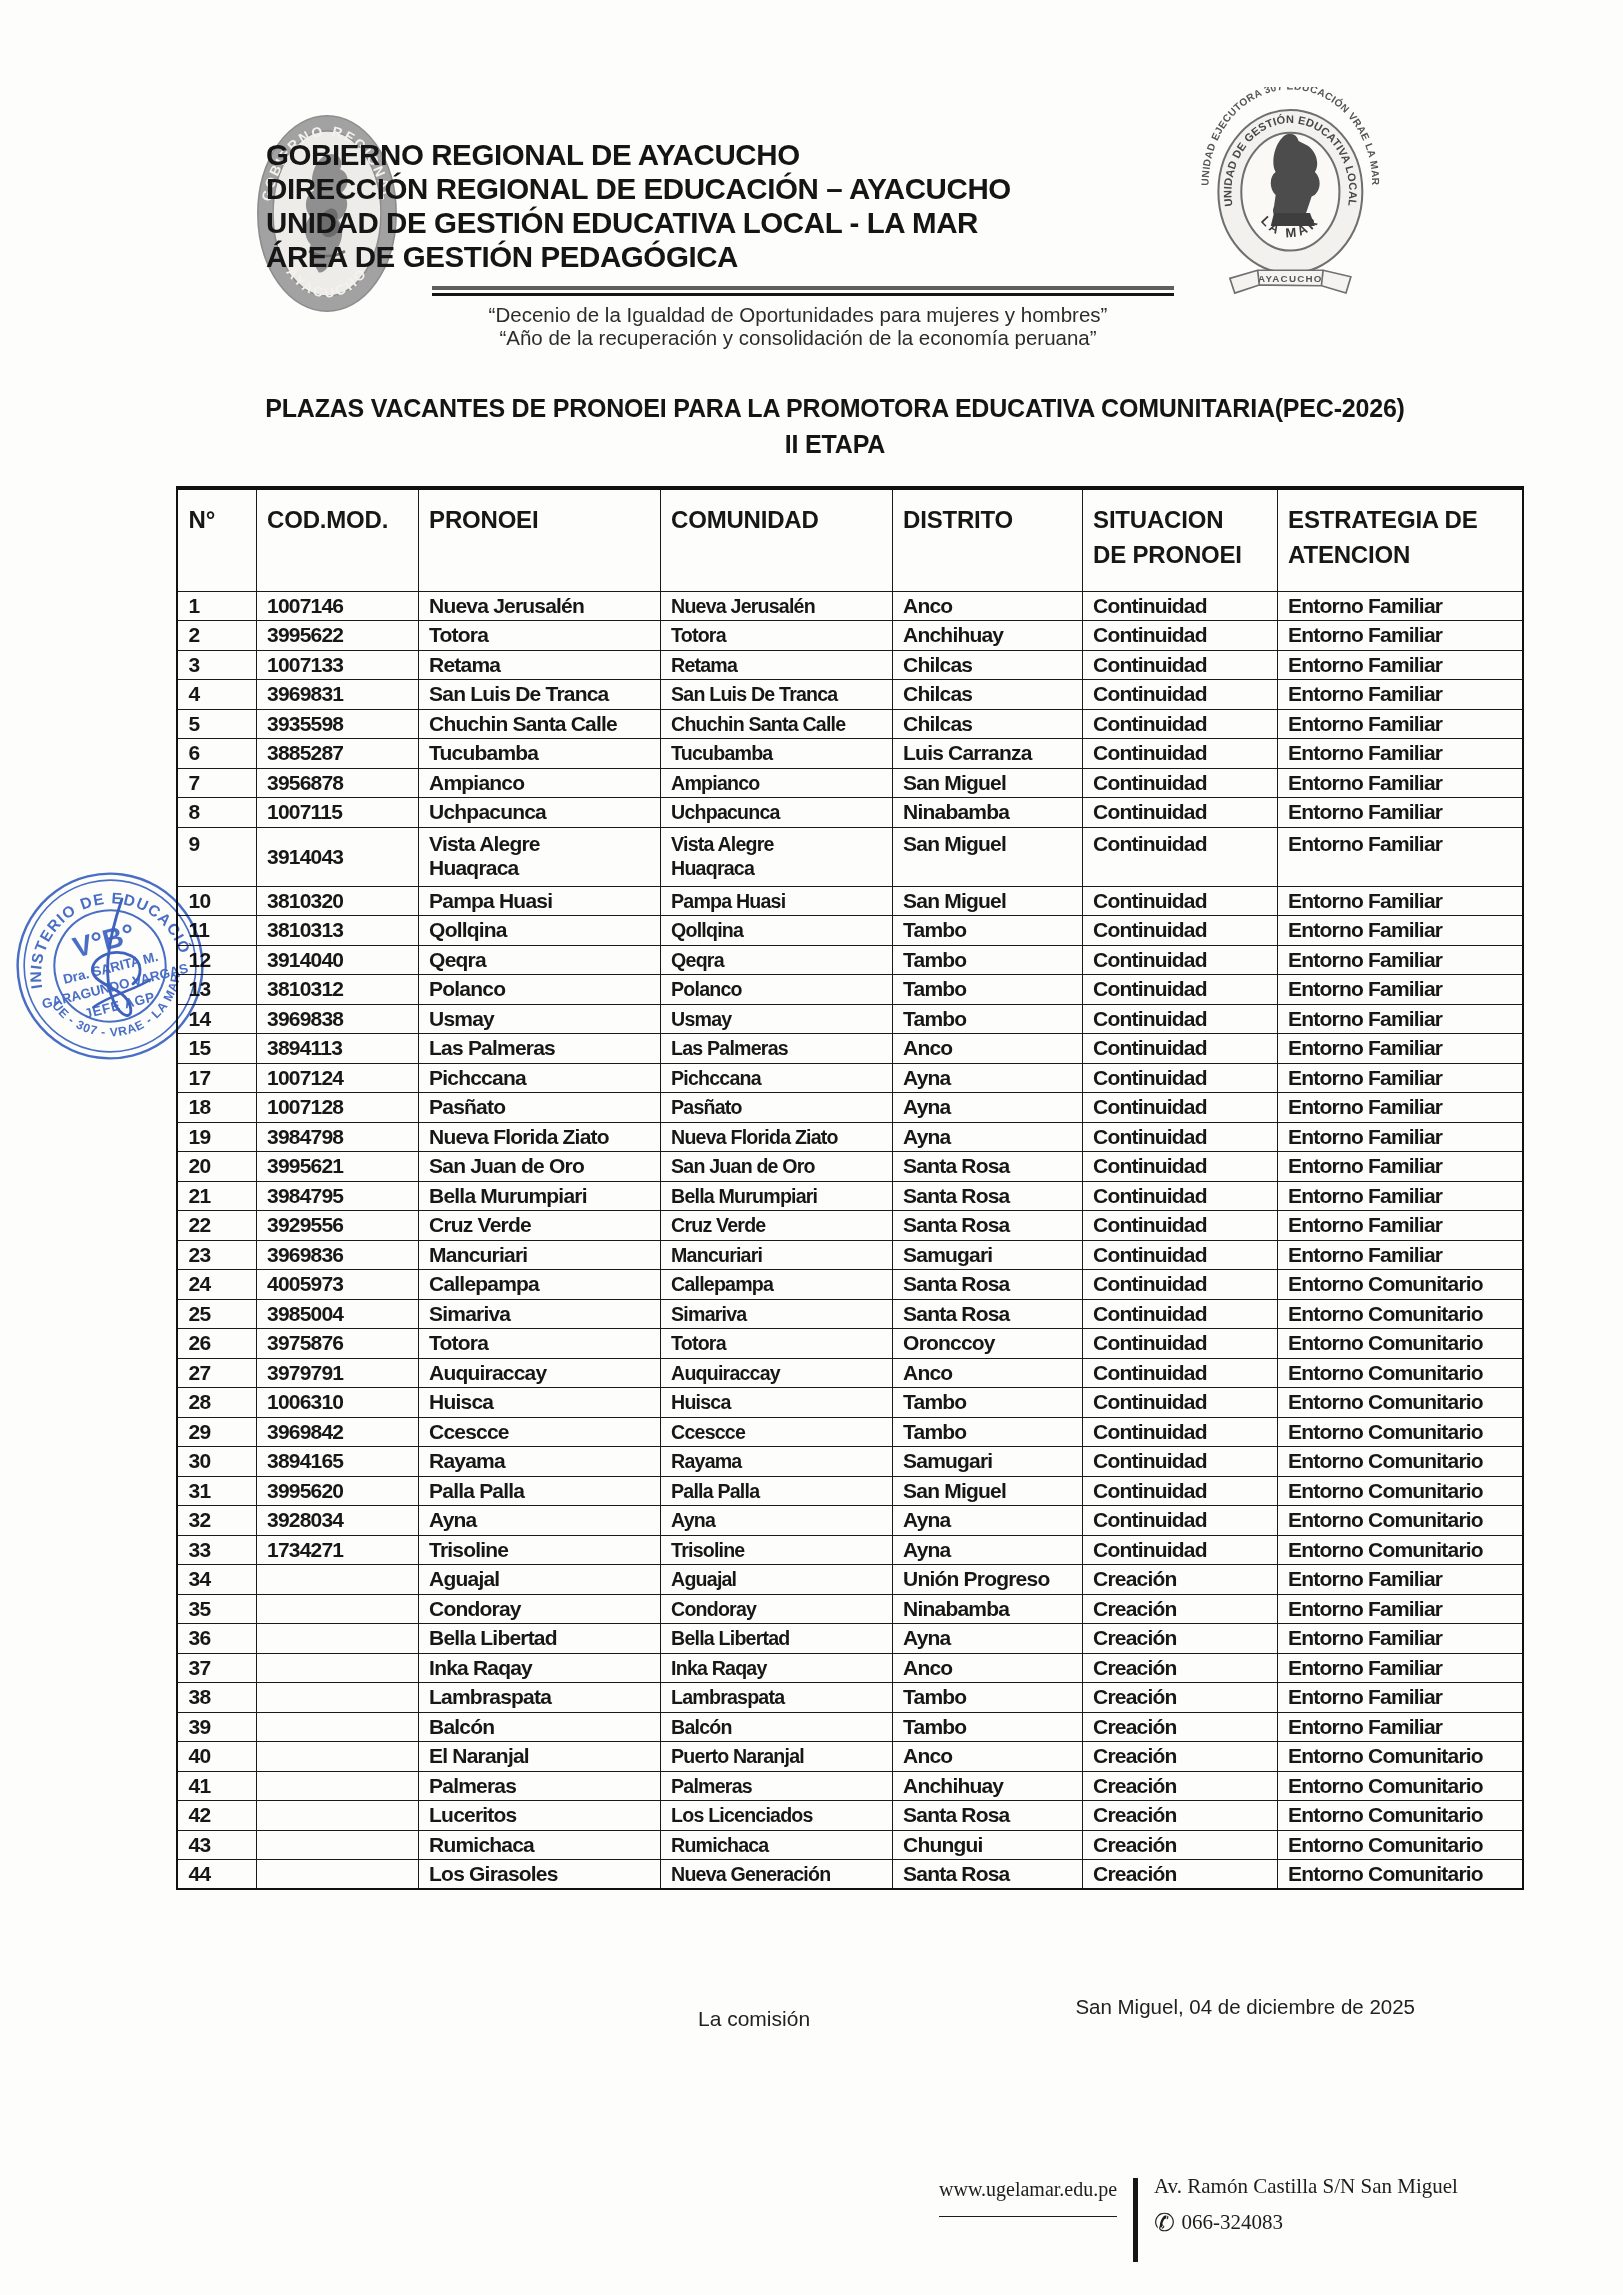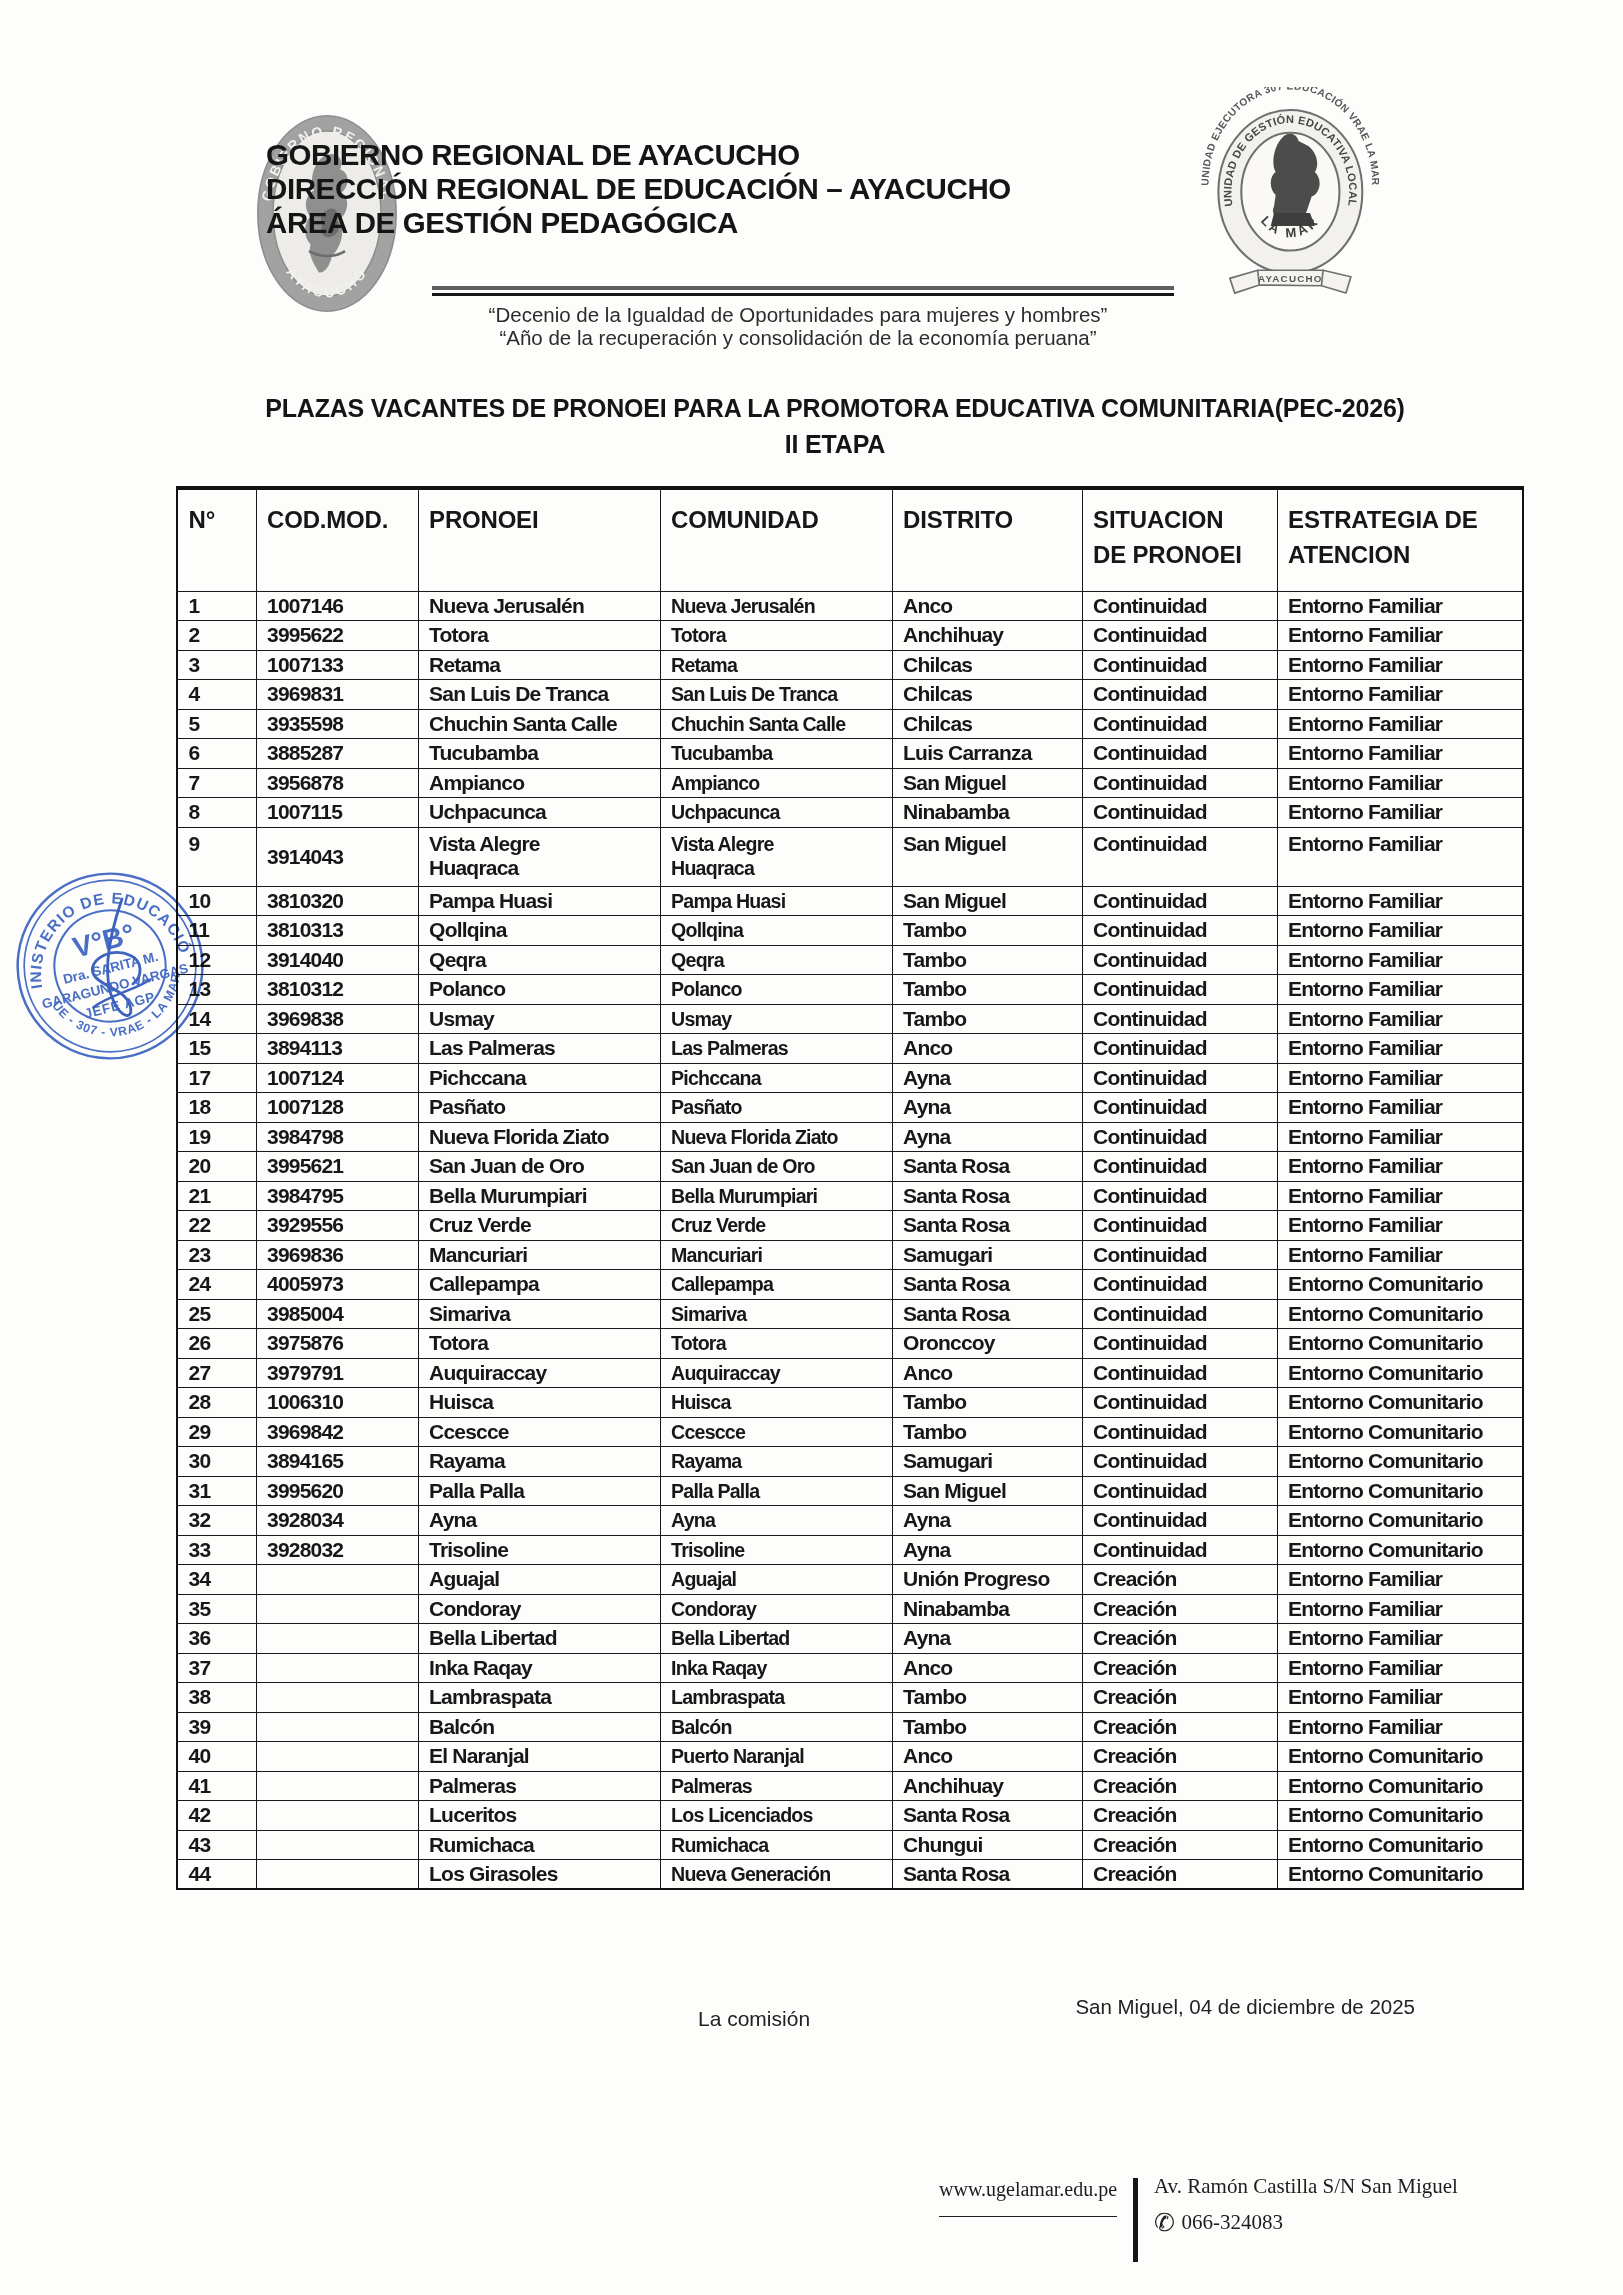--- a/index.html
+++ b/index.html
@@ -131,20 +131,21 @@
     <text font-size="16" font-weight="bold" letter-spacing="4" fill="#3c3c3c" text-anchor="middle">
       <textPath href="#rsLamar" startOffset="50%">LA MAR</textPath>
     </text>
     <path d="M40 234 L74 224 L76 242 L46 252 Z M74 224 L154 224 L152 243 L76 242 Z M154 224 L188 232 L182 252 L152 243 Z" fill="#f4f3ef" stroke="#6f6f6f" stroke-width="2"></path>
     <text x="114" y="239" font-size="12" font-weight="bold" letter-spacing="1.5" fill="#565656" text-anchor="middle">AYACUCHO</text>
   </svg>
 
   <div class="abs letterhead">
     <div>GOBIERNO REGIONAL DE AYACUCHO</div>
     <div>DIRECCIÓN REGIONAL DE EDUCACIÓN – AYACUCHO</div>
+    <div>UNIDAD DE GESTIÓN EDUCATIVA LOCAL - LA MAR</div>
     <div>ÁREA DE GESTIÓN PEDAGÓGICA</div>
   </div>
   <div class="abs rule-a"></div>
   <div class="abs rule-b"></div>
   <div class="abs mottos">
     <div>“Decenio de la Igualdad de Oportunidades para mujeres y hombres”</div>
     <div>“Año de la recuperación y consolidación de la economía peruana”</div>
   </div>
 
   <div class="abs doc-title">
@@ -452,21 +453,21 @@
           <td>32</td>
           <td>3928034</td>
           <td>Ayna</td>
           <td>Ayna</td>
           <td>Ayna</td>
           <td>Continuidad</td>
           <td>Entorno Comunitario</td>
         </tr>
         <tr>
           <td>33</td>
-          <td>3928032</td>
+          <td>1734271</td>
           <td>Trisoline</td>
           <td>Trisoline</td>
           <td>Ayna</td>
           <td>Continuidad</td>
           <td>Entorno Comunitario</td>
         </tr>
         <tr>
           <td>34</td>
           <td></td>
           <td>Aguajal</td>

